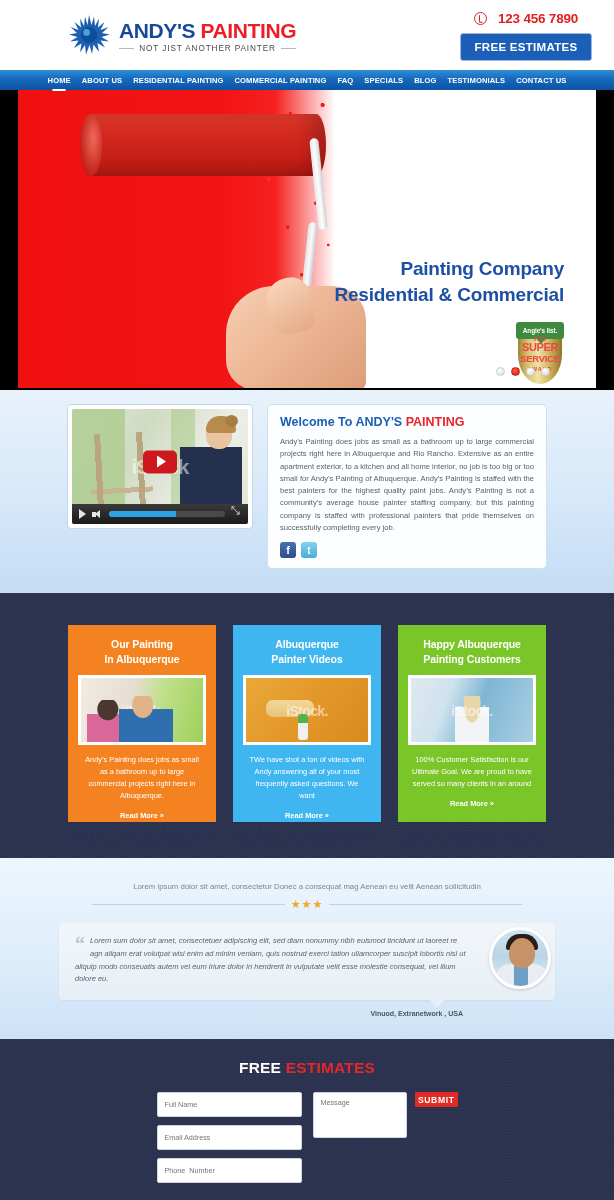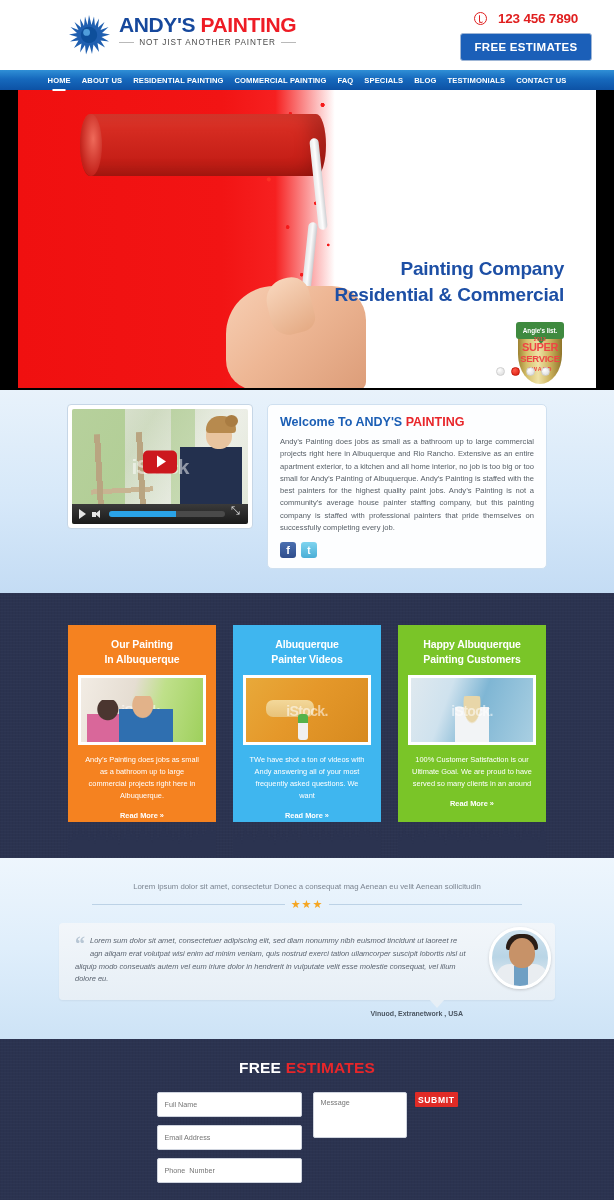--- a/index.html
+++ b/index.html
@@ -16,21 +16,21 @@
   .header {
     width: 614px;
     height: 70px;
     background: #ffffff;
     position: relative;
   }
   .logo-wrap {
     position: absolute;
     left: 66px; top: 12px;
     display: flex;
-    align-items: flex-start;
+    align-items: center;
     gap: 7px;
   }
   .logo-splat { width: 46px; height: 46px; position: relative; flex: 0 0 auto;}
   .logo-text-block { padding-top: 2px; }
   .logo-title {
     font-size: 21px;
     font-weight: bold;
     letter-spacing: -0.4px;
     line-height: 1;
     white-space: nowrap;

